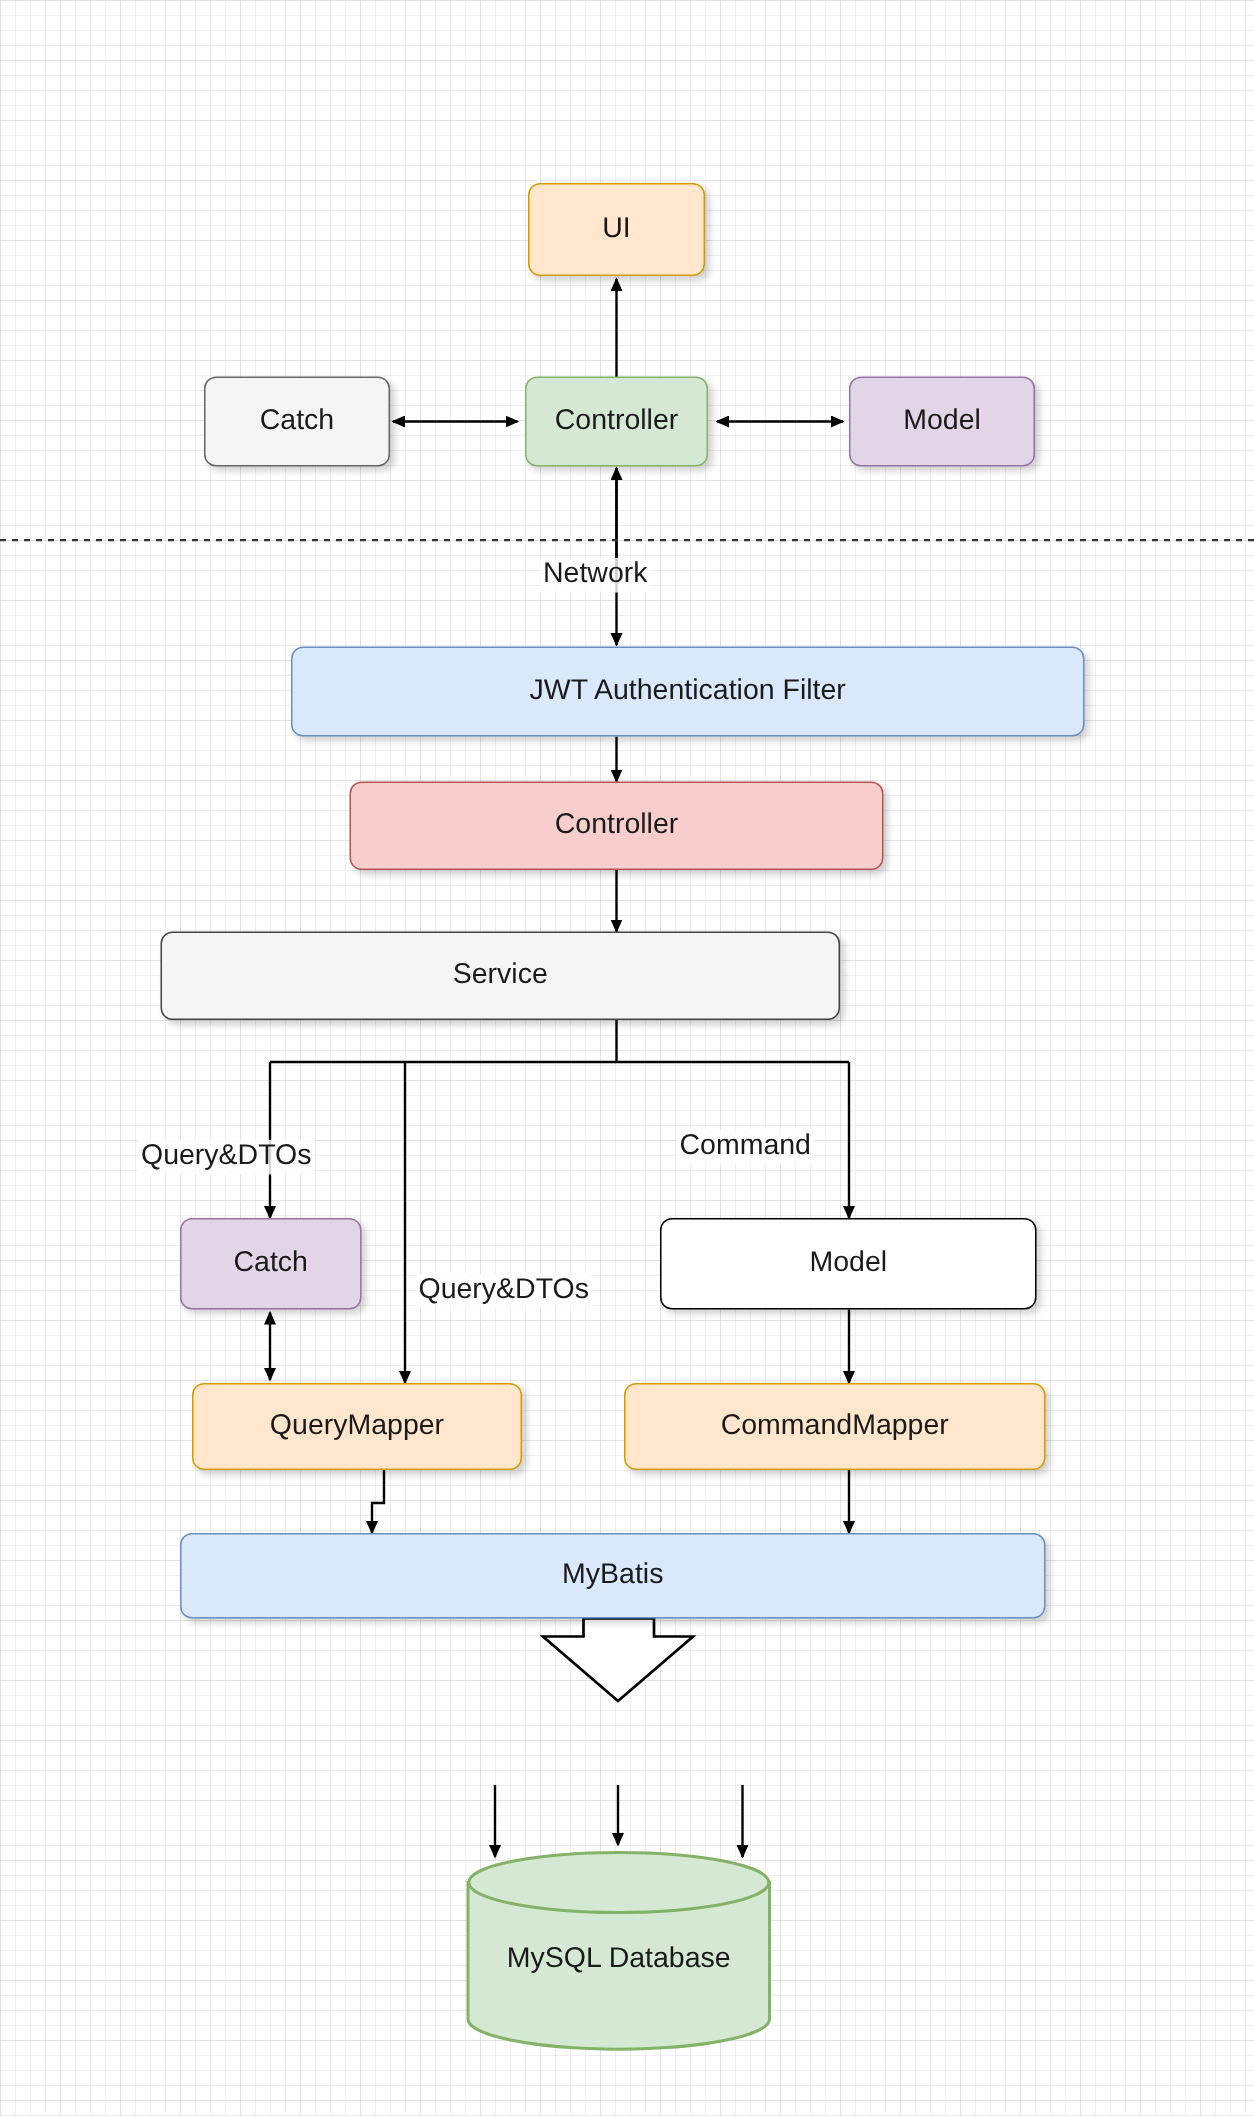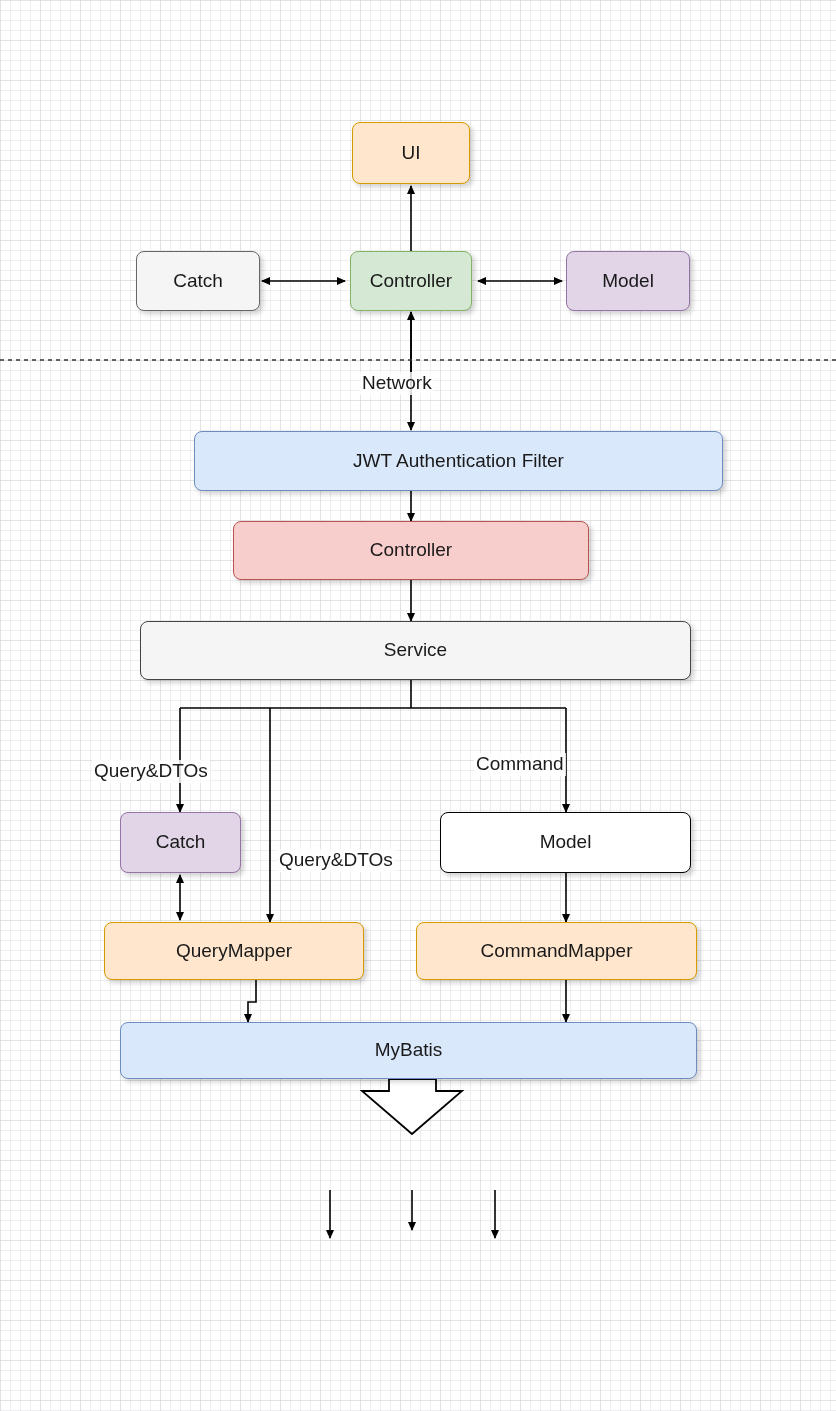--- a/index.html
+++ b/index.html
@@ -148,57 +148,64 @@
   <div class="node" style="left:146px; top:431px; width:529px; height:60px;
               background:#dae8fc; border-color:#6c8ebf;margin-left:48px;">
     <span>JWT Authentication Filter</span>
   </div>
 
   <div class="node" style="left:233px; top:521px; width:356px; height:59px;
               background:#f8cecc; border-color:#b85450;">
     <span>Controller</span>
   </div>
 
-  <div class="node" style="left:140px; top:621px; width:551px; height:59px;
+  <div class="node" style="left:107px; top:621px; width:453px; height:59px;
               background:#f5f5f5; border-color:#444444;">
     <span>Service</span>
   </div>
 
   <div class="edge-label" style="left:92px; top:760px;">
     <span>Query&amp;DTOs</span>
   </div>
 
-  <div class="edge-label" style="left:474px; top:753px;">
+  <div class="edge-label" style="left:451px; top:753px;">
     <span>Command</span>
   </div>
 
   <div class="edge-label" style="left:277px; top:849px;">
     <span>Query&amp;DTOs</span>
   </div>
 
   <div class="node" style="left:120px; top:812px; width:121px; height:61px;
               background:#e1d5e7; border-color:#9673a6;">
     <span>Catch</span>
   </div>
 
   <div class="node" style="left:440px; top:812px; width:251px; height:61px;
               background:#ffffff; border-color:#000000;">
     <span>Model</span>
   </div>
 
-  <div class="node" style="left:104px; top:922px; width:260px; height:58px;
+  <div class="node" style="left:128px; top:922px; width:220px; height:58px;
               background:#ffe6cc; border-color:#d79b00;">
     <span>QueryMapper</span>
   </div>
 
   <div class="node" style="left:416px; top:922px; width:281px; height:58px;
               background:#ffe6cc; border-color:#d79b00;">
     <span>CommandMapper</span>
   </div>
 
   <div class="node" style="left:120px; top:1022px; width:577px; height:57px;
               background:#dae8fc; border-color:#6c8ebf;">
     <span>MyBatis</span>
   </div>
 
 
+  <div class="cyl" style="left:310px; top:1233px; width:205px; height:135px;">
+    <svg width="205" height="135" viewBox="0 0 205 135" xmlns="http://www.w3.org/2000/svg">
+      <path d="M2,22 L2,113 A100,20 0 0,0 203,113 L203,22 Z" fill="#d5e8d4" stroke="#82b366" stroke-width="2"></path>
+      <ellipse cx="102.5" cy="22" rx="100" ry="20" fill="#d5e8d4" stroke="#82b366" stroke-width="2"></ellipse>
+    </svg>
+    <div class="cyl-label" style="top:62px;">MySQL Database</div>
+  </div>
 
 </div>
 
 </body></html>

